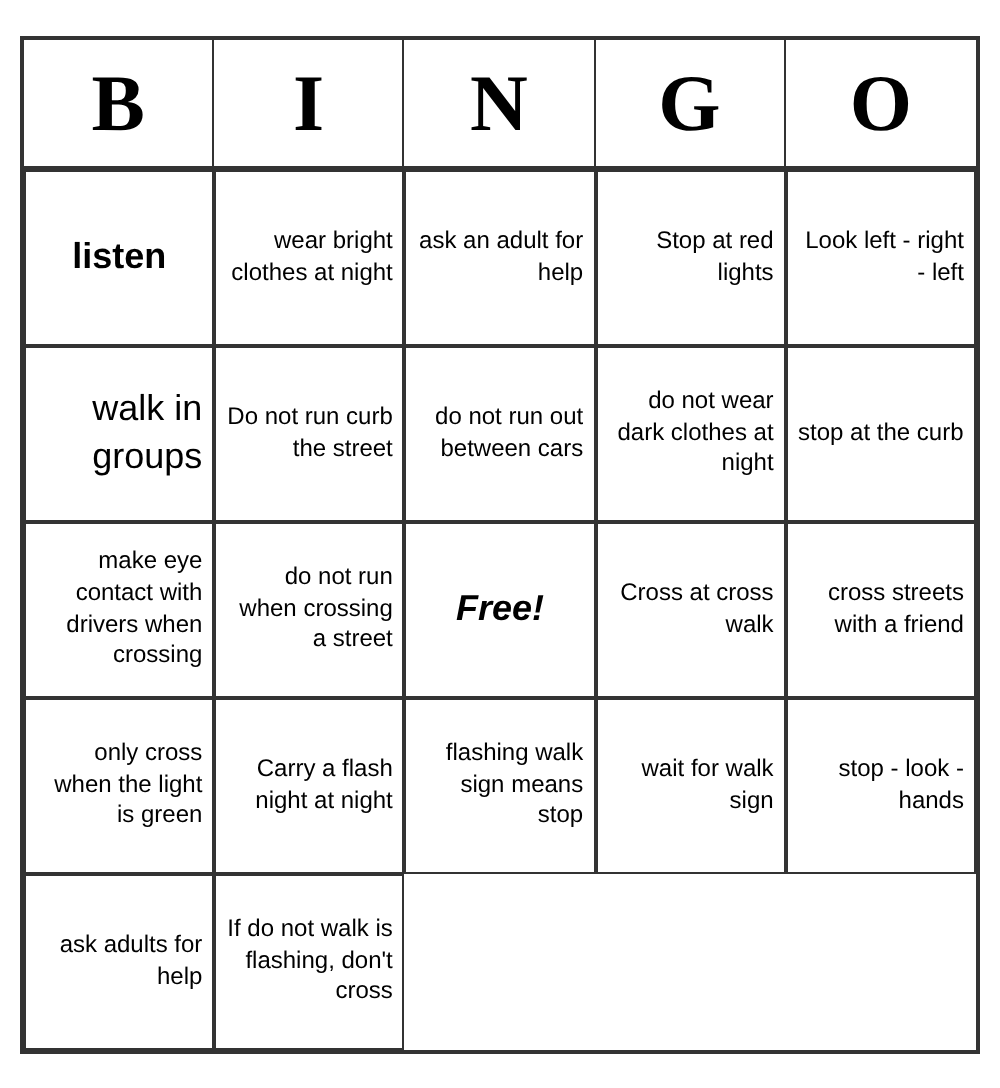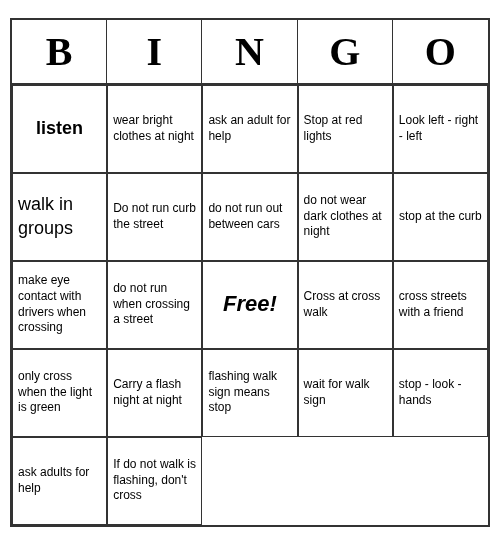--- a/index.html
+++ b/index.html
@@ -35,28 +35,28 @@
     .bingo-grid {
       display: grid;
       grid-template-columns: repeat(5, 1fr);
     }
     .bingo-cell {
       border: 1px solid #333;
       min-height: 88px;
       display: flex;
       align-items: center;
       justify-content: center;
-      text-align: left;
+      text-align: right;
       padding: 4px 5px;
       font-size: 12px;
       line-height: 1.3;
       word-break: break-word;
     }
     .bingo-cell.free {
-      font-size: 22px;
+      font-size: 18px;
       font-weight: bold;
       font-style: italic;
     }
     .bingo-cell.large-text {
       font-size: 18px;
       font-weight: bold;
     }
     .bingo-cell.medium-text {
       font-size: 18px;
       font-weight: normal;

